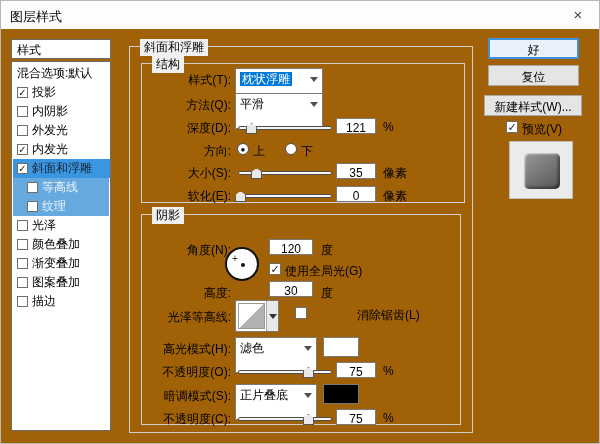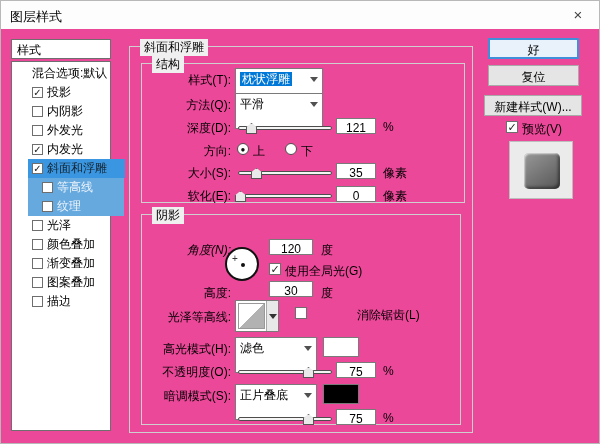--- a/index.html
+++ b/index.html
@@ -1,25 +1,25 @@
 <!DOCTYPE html>
 <html><head>
 <meta charset="utf-8">
 <style>
   * { margin:0; padding:0; box-sizing:border-box; }
   html,body { width:600px; height:444px; }
   body { font-family:"Liberation Sans","DejaVu Sans",sans-serif; font-size:12px; color:#000; }
-  #dialog { position:relative; width:600px; height:444px; background:#ec4899; border:1px solid #b8b8b8; overflow:hidden; }
+  #dialog { position:relative; width:600px; height:444px; background:#a16207; border:1px solid #b8b8b8; overflow:hidden; }
   #titlebar { position:absolute; left:0; top:0; width:100%; height:28px; background:#fdfdfd; }
   #title { position:absolute; left:9px; top:7px; font-size:13px; }
   #close { position:absolute; right:10px; top:4px; width:22px; height:20px; text-align:center; font-size:15px; color:#444; cursor:pointer; line-height:20px; }
   
   #styles-header { position:absolute; left:10px; top:38px; width:100px; height:20px; background:#fff; border:1px solid #6e6e6e; padding:2px 0 0 5px; }
   #styles-list { position:absolute; left:10px; top:60px; width:100px; height:370px; background:#fff; border:1px solid #6e6e6e; }
-  .srow { position:absolute; left:16px; width:96px; height:19px; display:flex; align-items:center; padding-left:4px; gap:4px; cursor:pointer; }
+  .srow { position:absolute; left:1px; width:96px; height:19px; display:flex; align-items:center; padding-left:4px; gap:4px; cursor:pointer; }
   .srow.sel { background:#3a96e0; width:97px; color:#16212b; }
   .srow.sub { background:#66a9df; padding-left:14px; color:#eef4fb; }
   .cb { width:11px; height:11px; background:#fff; border:1px solid #6e6e6e; font-size:10px; line-height:9px; text-align:center; color:#222; flex:0 0 auto; }
   
   .fs { position:absolute; border:1px solid #cfcfcf; }
   .fs-label { position:absolute; top:-8px; left:10px; background:#f0f0f0; padding:0 4px; }
   
   .lbl { position:absolute; width:100px; text-align:right; }
   .dd { position:absolute; height:36px; background:#fff; border:1px solid #7a7a7a; padding:2px 16px 0 4px; white-space:nowrap; cursor:pointer; }
   .dd .arr { position:absolute; right:4px; top:8px; width:0; height:0; border-left:4px solid transparent; border-right:4px solid transparent; border-top:5px solid #505050; }
@@ -143,21 +143,21 @@
   <span class="lbl" style="left:130px; top:187px;">软化(E):</span>
   <div class="track" style="left:237px; top:193px;"></div>
   <div class="thumb" style="left:234px; top:190px;"></div>
   <div class="valbox" style="left:335px; top:185px;">0</div>
   <span class="unit" style="left:382px; top:187px;">像素</span>
 
   <div class="fs" style="left:140px; top:213px; width:320px; height:211px;">
     <span class="fs-label">阴影</span>
   </div>
 
-  <span class="lbl" style="left:130px; top:241px;font-style:italic;">角度(N):</span>
+  <span class="lbl" style="left:130px; top:241px;">角度(N):</span>
   <div id="dial">
     <span class="dot"></span>
     <span class="mark">+</span>
   </div>
   <div class="valbox" style="left:268px; top:238px; width:44px;">120</div>
   <span class="unit" style="left:320px; top:241px;">度</span>
 
   <span class="cbx" style="left:268px; top:262px;">✓</span>
   <span class="unit" style="left:284px; top:262px;">使用全局光(G)</span>
 
@@ -182,20 +182,21 @@
   <span class="lbl" style="left:130px; top:363px;">不透明度(O):</span>
   <div class="track" style="left:237px; top:369px;"></div>
   <div class="thumb" style="left:302px; top:366px;"></div>
   <div class="valbox" style="left:335px; top:361px;">75</div>
   <span class="unit" style="left:382px; top:363px;">%</span>
 
   <span class="lbl" style="left:130px; top:387px;">暗调模式(S):</span>
   <div class="dd" style="left:234px; top:383px; width:82px;"><span>正片叠底</span><span class="arr"></span></div>
   <span class="swatch" style="left: 322px; top: 383px; background: rgb(0, 0, 0);"></span>
 
+  <span class="lbl" style="left:130px; top:410px;">不透明度(C):</span>
   <div class="track" style="left:237px; top:416px;"></div>
   <div class="thumb" style="left:302px; top:413px;"></div>
   <div class="valbox" style="left:335px; top:408px;">75</div>
   <span class="unit" style="left:382px; top:410px;">%</span>
 
   <div class="btn" id="btn-ok" style="top:37px;">好</div>
   <div class="btn" style="top:64px;">复位</div>
   <div class="btn" style="top:94px; left:483px; width:98px;">新建样式(W)...</div>
   <span class="cbx" style="left:505px; top:120px;">✓</span>
   <span class="unit" style="left:521px; top:120px;">预览(V)</span>

